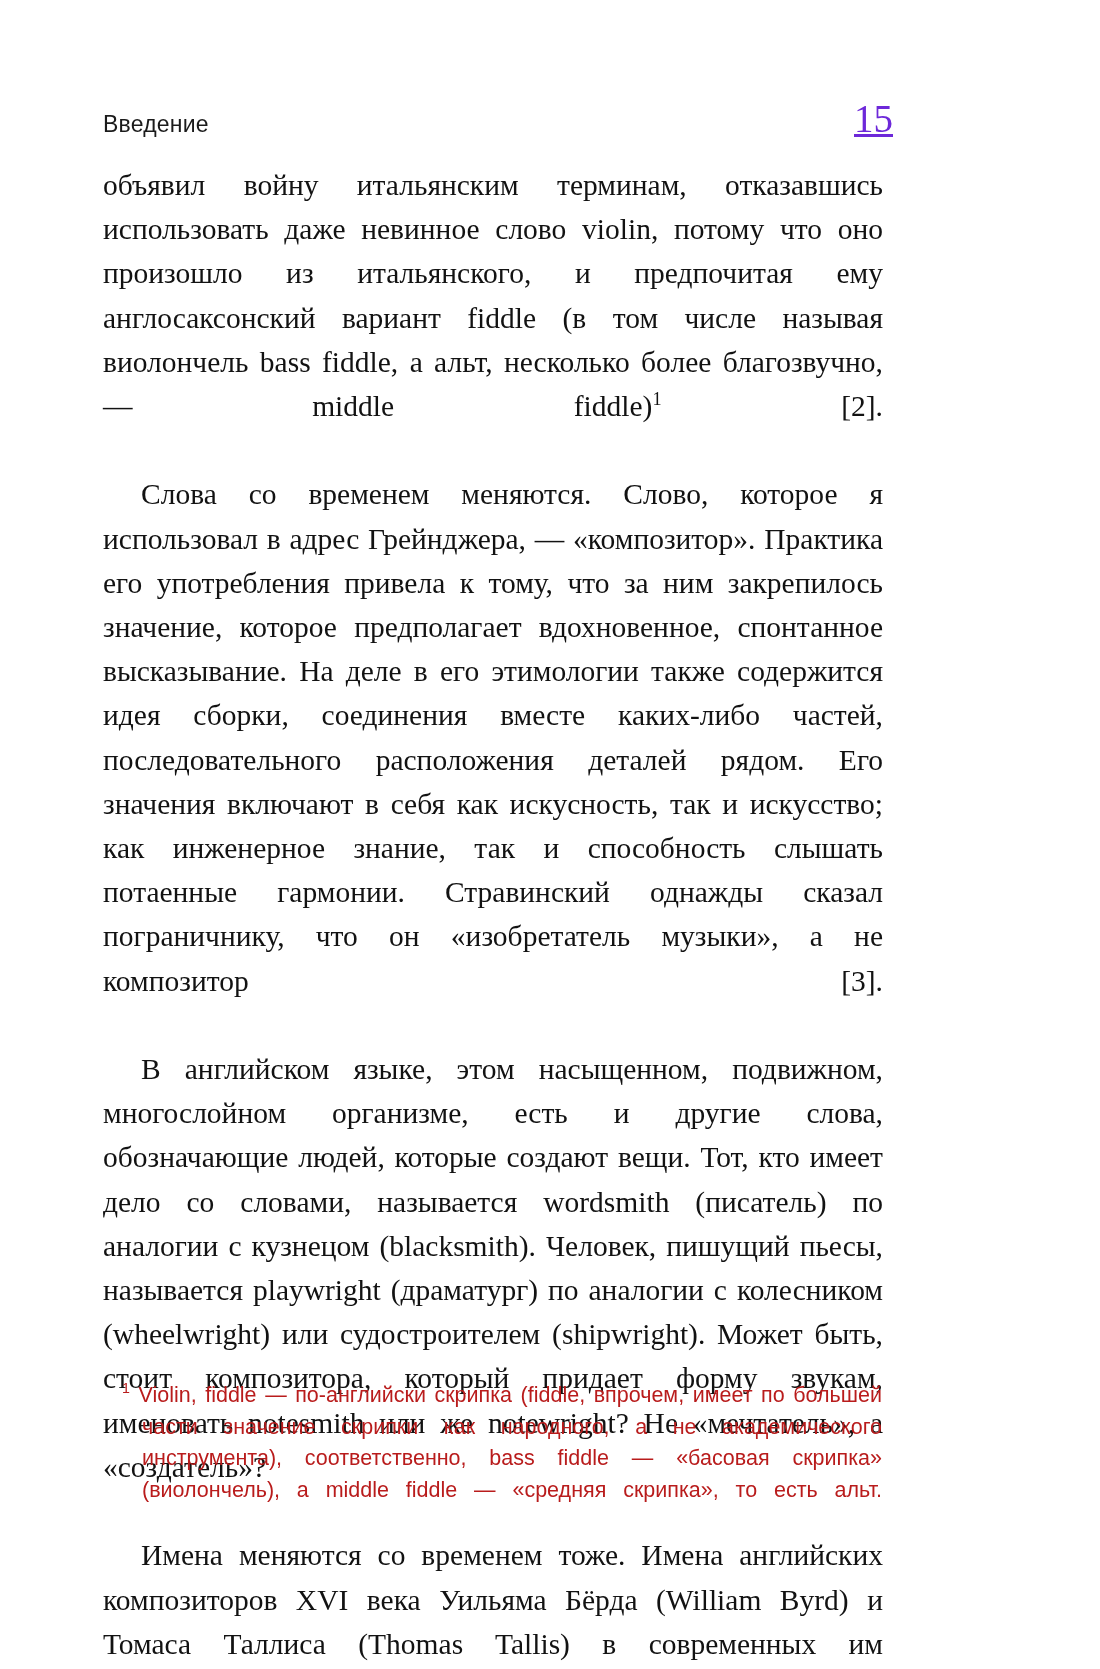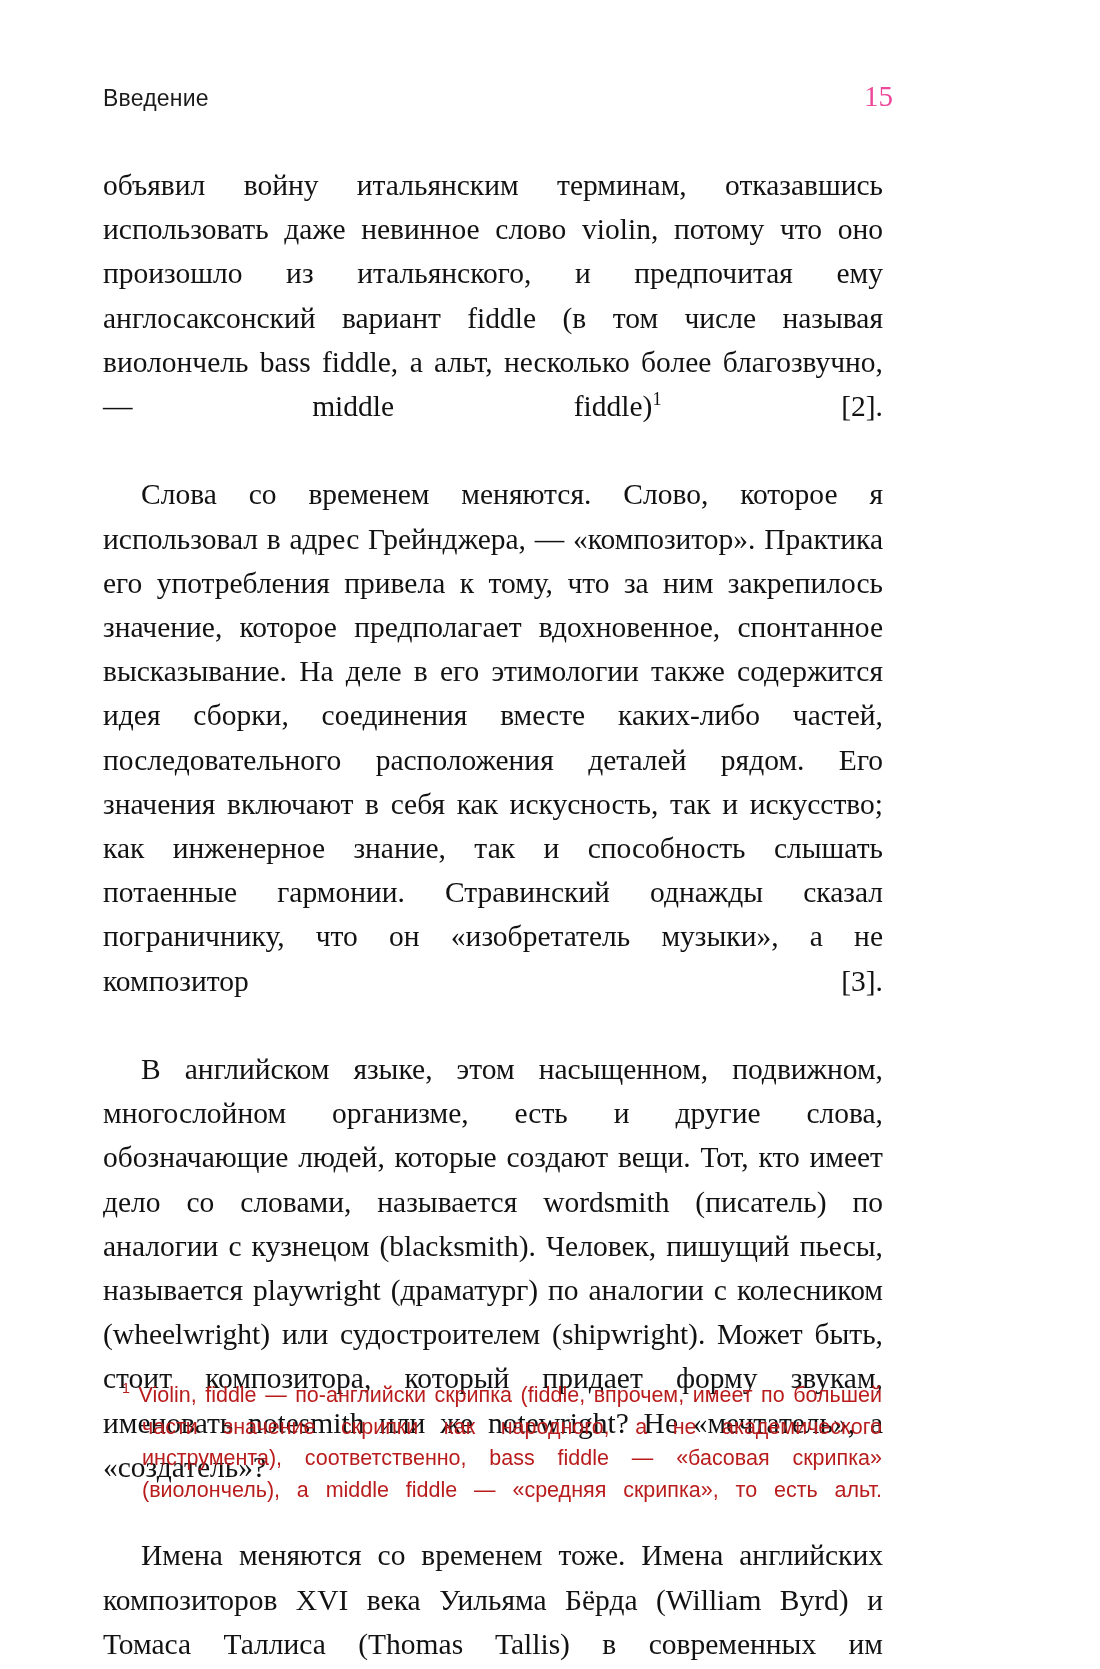--- a/index.html
+++ b/index.html
@@ -13,39 +13,40 @@
     height: 1669px;
     background: #ffffff;
     overflow: hidden;
     box-sizing: border-box;
   }
 
   
   .running-head {
     position: absolute;
     left: 103px;
-    top: 80px;
+    top: 96px;
     width: 790px;
     height: 34px;
     display: flex;
     align-items: baseline;
     justify-content: space-between;
   }
   .running-head-title {
     font-family: "Liberation Sans", sans-serif;
     font-size: 23px;
     letter-spacing: 0.2px;
     color: #1b1b1b;
     white-space: nowrap;
   }
   .running-head-folio {
     font-family: "Liberation Serif", serif;
-    font-size: 29px;
-    color: #ec4899;
+    font-size: 39px;
+    color: #6d28d9;
     white-space: nowrap;
+    text-decoration: underline;
   }
 
   
   .body-block {
     position: absolute;
     left: 103px;
     top: 163px;
     width: 780px;
   }
   .body-para {

